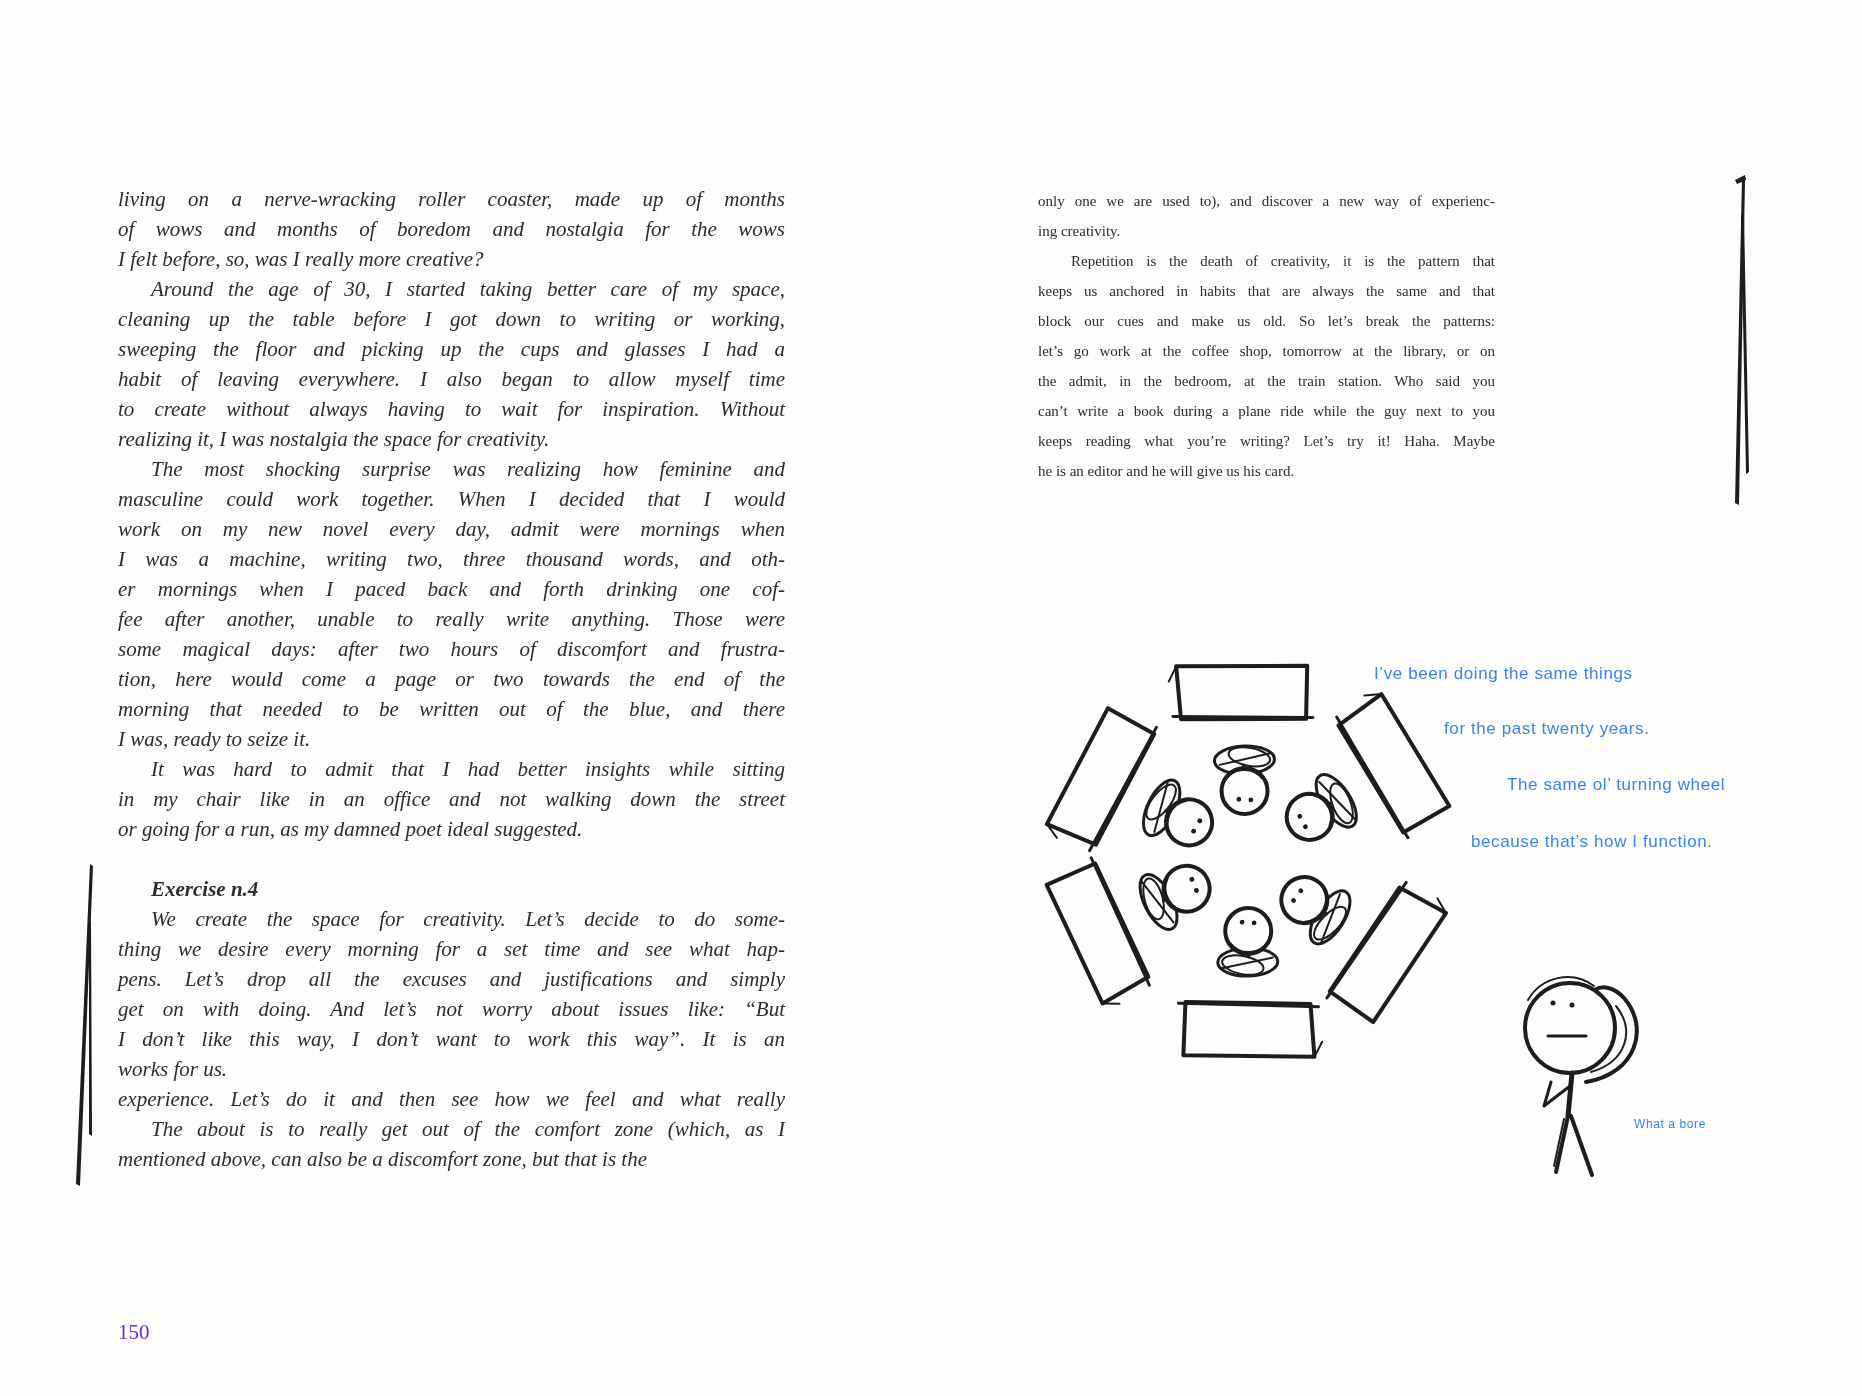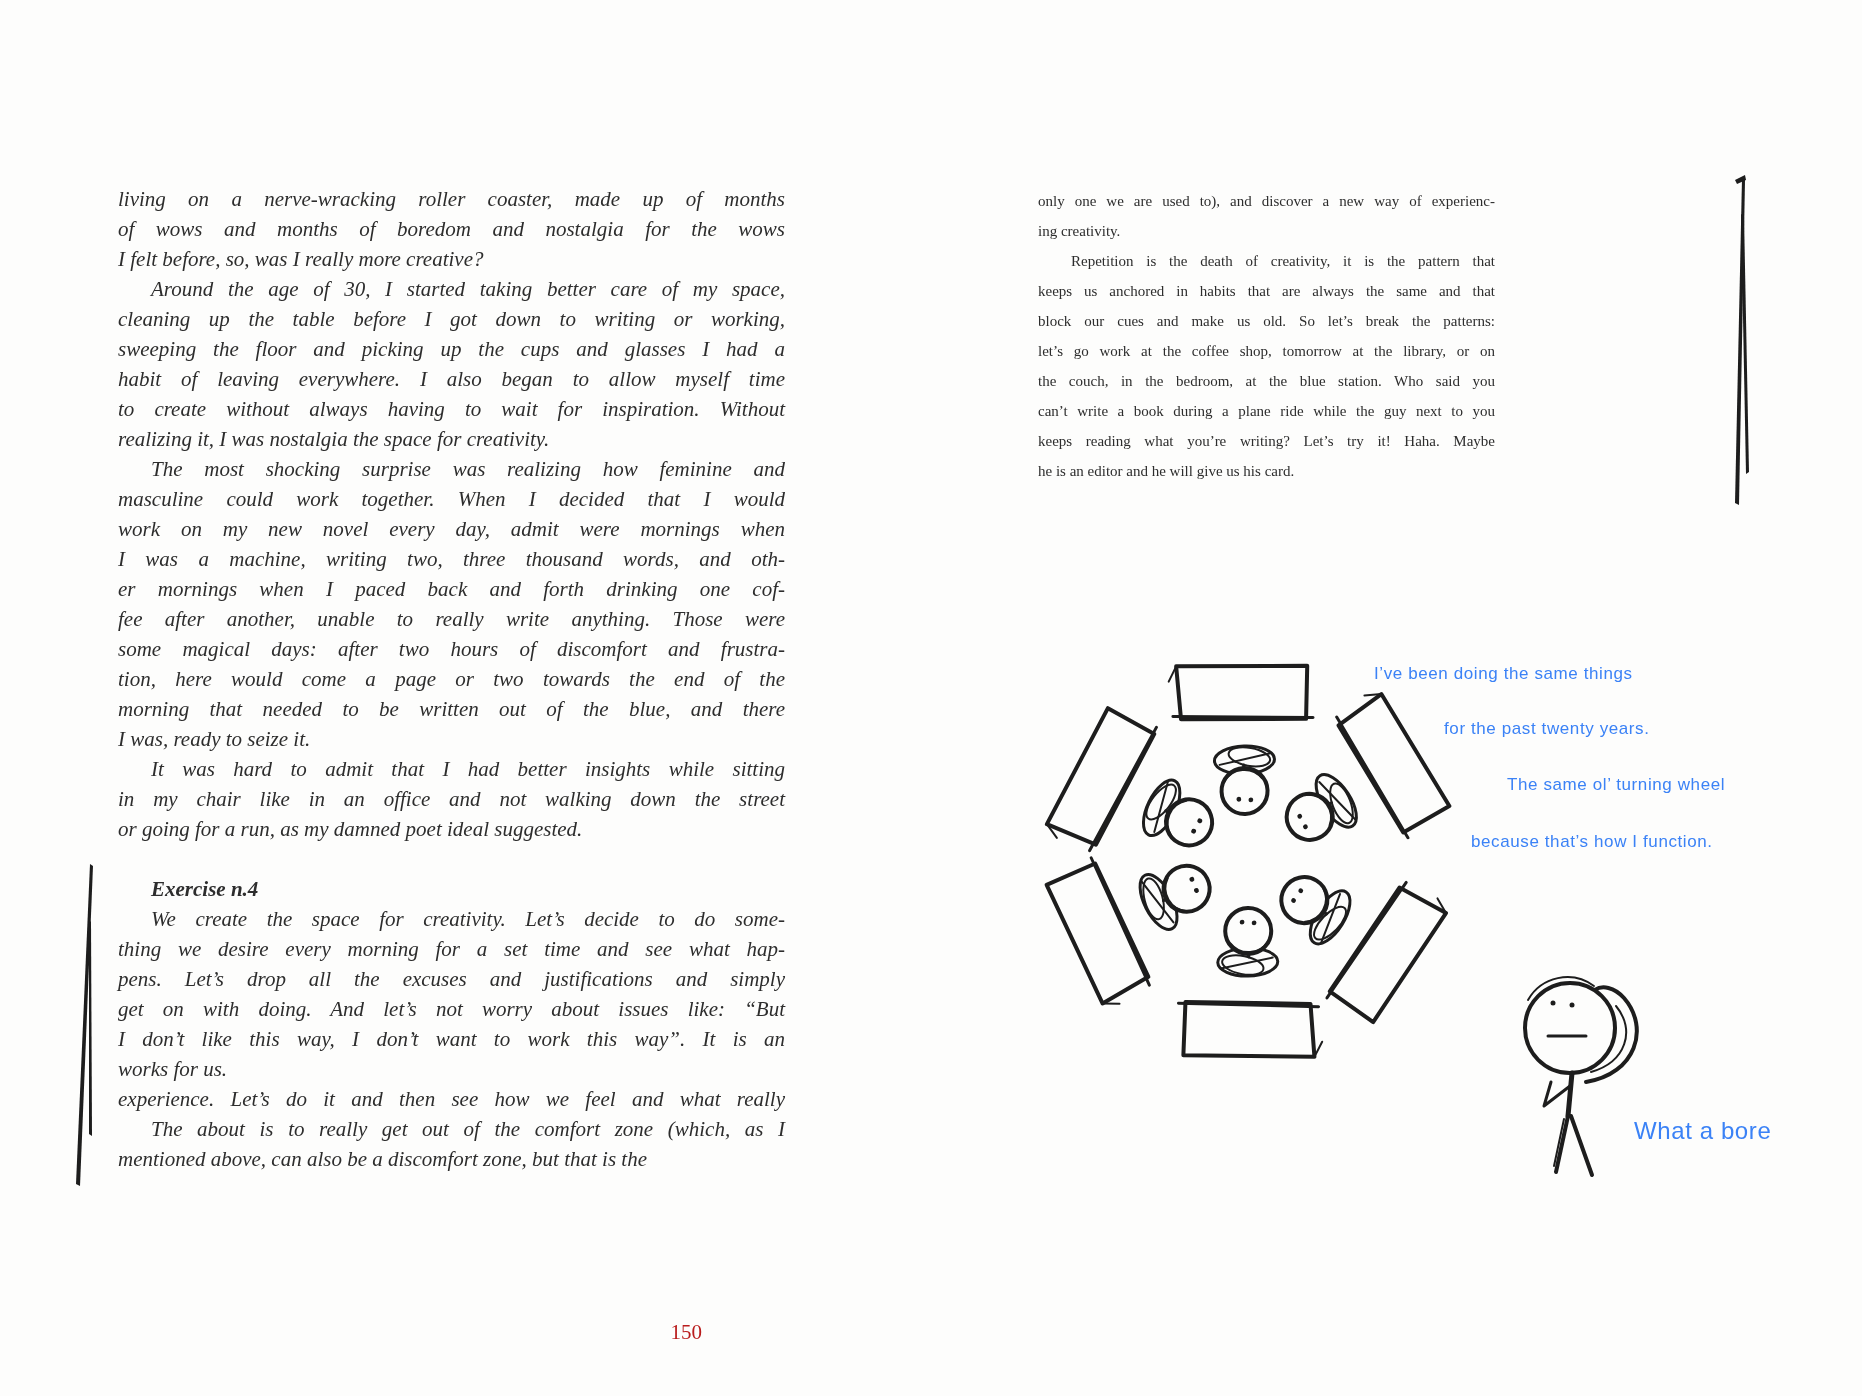--- a/index.html
+++ b/index.html
@@ -14,33 +14,33 @@
   .line{
     text-align:justify;text-align-last:justify;
     height:30px;white-space:normal;
   }
   .line.last,.line.heading{text-align-last:left;}
   .line.ind,.line.heading{text-indent:33px;}
   .line.heading{font-weight:700;}
   .line.blank{height:30px;}
   .pagenum{
     position:absolute;left:118px;top:1320px;width:584px;
-    text-align:right;font-size:21px;color:#b91c1c;
+    text-align:left;font-size:21px;color:#6d28d9;
   }
   .cap{
     position:absolute;
     font-family:"Liberation Sans","DejaVu Sans",sans-serif;
     font-size:17px;letter-spacing:0.6px;color:#3b82f6;
     white-space:nowrap;
   }
   .cap0{left:1374px;top:664px;}
   .cap1{left:1444px;top:719px;}
   .cap2{left:1466px;top:775px;margin-left:41px;}
   .cap3{left:1471px;top:832px;}
-  .capbore{left:1634px;top:1117px;font-size:24px;}
+  .capbore{left:1634px;top:1117px;font-size:12px;}
   svg{position:absolute;overflow:visible;}
   .sk{fill:none;stroke:#1d1d1d;stroke-width:4;stroke-linecap:round;stroke-linejoin:round;}
   .thin{stroke-width:3;}
   .thin2{stroke-width:2;}
   .dot{fill:#1d1d1d;stroke:none;}
   .headfill{fill:#fdfdfc;}
   .inkfill{fill:#1d1d1d;stroke:none;}
 </style>
 </head>
 <body>
@@ -83,21 +83,21 @@
   </div>
 
 <div class="col right-col">
 
 <div class="line">only one we are used to), and discover a new way of experienc-</div>
     <div class="line last">ing creativity.</div>
     <div class="line ind">Repetition is the death of creativity, it is the pattern that</div>
     <div class="line">keeps us anchored in habits that are always the same and that</div>
     <div class="line">block our cues and make us old. So let’s break the patterns:</div>
     <div class="line">let’s go work at the coffee shop, tomorrow at the library, or on</div>
-    <div class="line">the couch, in the bedroom, at the blue station. Who said you</div>
+    <div class="line">the admit, in the bedroom, at the train station. Who said you</div>
     <div class="line">can’t write a book during a plane ride while the guy next to you</div>
     <div class="line">keeps reading what you’re writing? Let’s try it! Haha. Maybe</div>
     <div class="line last">he is an editor and he will give us his card.</div>
   </div>
 
 <div class="pagenum">150</div>
 
 <div class="cap cap0">I’ve been doing the same things</div>
 <div class="cap cap1">for the past twenty years.</div>
 <div class="cap cap2">The same ol’ turning wheel</div>

